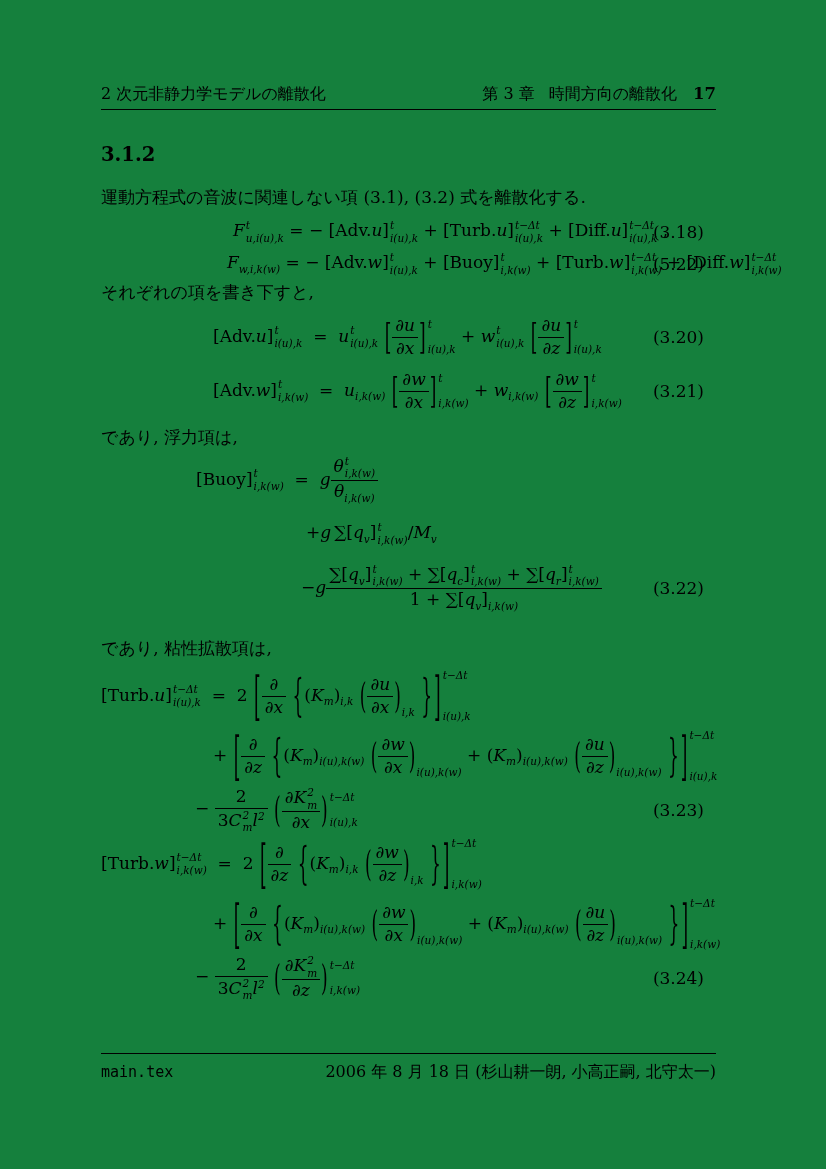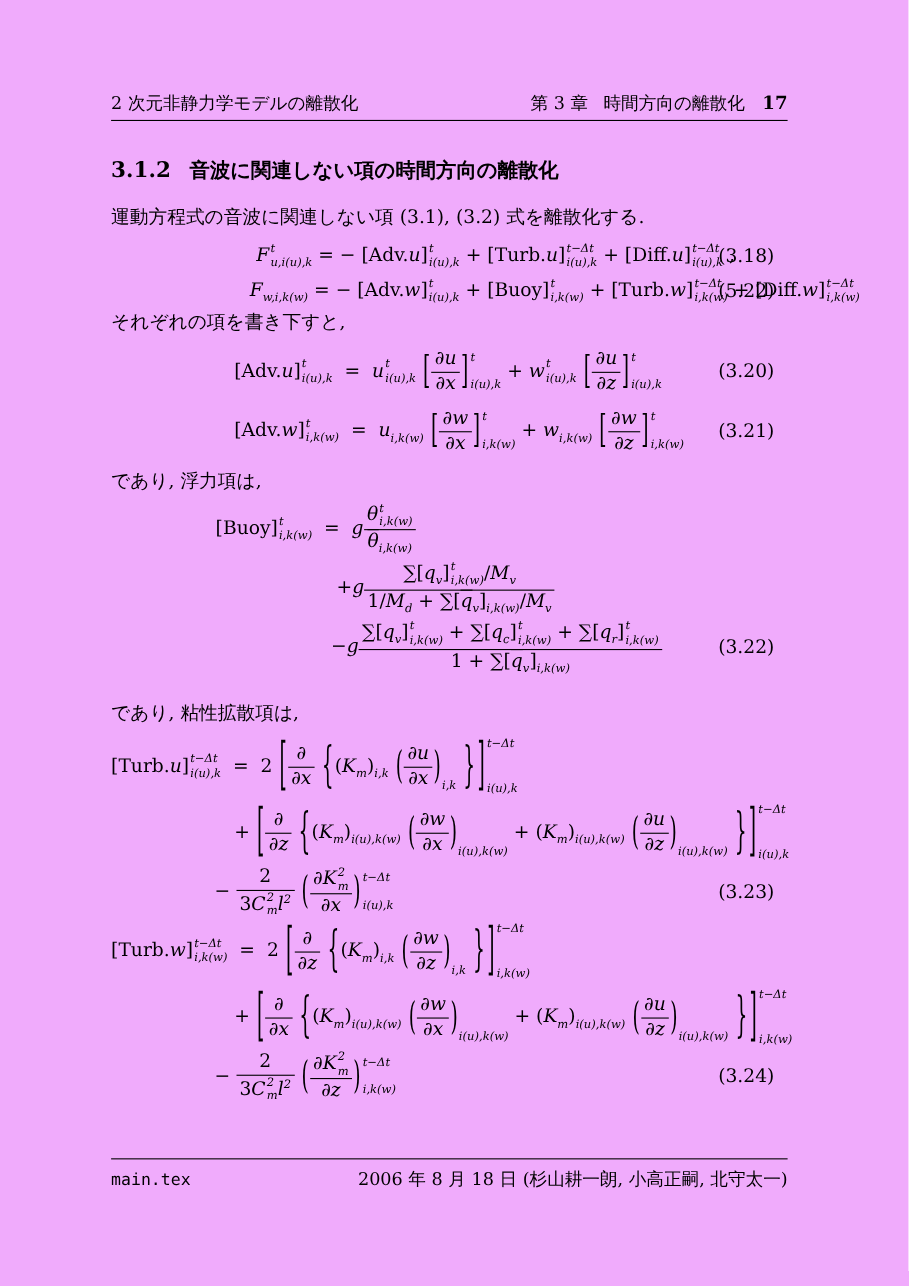--- a/index.html
+++ b/index.html
@@ -2,21 +2,21 @@
 <html><head>
 <meta charset="utf-8">
 <style>
   * { margin:0; padding:0; box-sizing:border-box; }
   html,body { background:#ffffff; }
   body {
     width:826px; height:1169px;
     font-family:"DejaVu Serif","Liberation Serif",serif;
     font-size:17px; color:#000;
   }
-  .page { position:relative; width:826px; height:1169px; overflow:hidden; background:#f0abfc; }
+  .page { position:relative; width:826px; height:1169px; overflow:hidden; background:#15803d; }
   .content { padding:84px 110px 0 101px; }
 
   
   .header { display:flex; justify-content:space-between; align-items:baseline;
             font-size:16px; line-height:20px; }
   .hdr-right { display:flex; align-items:baseline; }
   .hdr-right .gap1 { margin-left:14px; }
   .hdr-right .pg { font-weight:bold; margin-left:16px; font-size:16.5px; }
   .rule { border-top:1.5px solid #000; margin-top:5px; }
 
@@ -91,21 +91,20 @@
       <span class="hdr-right">
         <span>第 3 章</span>
         <span class="gap1">時間方向の離散化</span>
         <span class="pg">17</span>
       </span>
     </div>
     <div class="rule"></div>
 
     <div class="sechead">
       <span class="secnum">3.1.2</span>
-      <span class="sectitle">音波に関連しない項の時間方向の離散化</span>
     </div>
 
     <p class="para mt-p1">運動方程式の音波に関連しない項 (3.1), (3.2) 式を離散化する.</p>
 
     <div class="eqblock tight">
       <div class="eqrow rh30">
         <span class="m i132"><i>F</i><span class="ss">
               <span>t</span>
               <span>u,i(u),k</span>
             </span> = − [Adv.<i>u</i>]<span class="ss">
@@ -184,21 +183,21 @@
               <span>i,k(w)</span>
             </span>&nbsp;&nbsp;=&nbsp;&nbsp;<i>g</i><span class="fr"><span><i>θ</i><span class="ss">
                   <span>t</span>
                   <span>i,k(w)</span>
                 </span></span><span><i class="ov">θ</i><sub>i,k(w)</sub></span></span></span>
       </div>
       <div class="eqrow rh46">
         <span class="m i205">+<i>g</i><span class="fr"><span>∑[<i>q</i><sub>v</sub>]<span class="ss">
                   <span>t</span>
                   <span>i,k(w)</span>
-                </span>/<i>M</i><sub>v</sub></span><span>1/<i>M</i><sub>d</sub> + ∑[<i class="ov">q</i><sub>v</sub>]<sub>i,k(w)</sub>/<i>M</i><sub>v</sub></span></span></span>
+                </span>/<i>M</i><sub>v</sub></span></span></span>
       </div>
       <div class="eqrow rh46">
         <span class="m i200">−<i>g</i><span class="fr"><span>∑[<i>q</i><sub>v</sub>]<span class="ss">
                   <span>t</span>
                   <span>i,k(w)</span>
                 </span> + ∑[<i>q</i><sub>c</sub>]<span class="ss">
                   <span>t</span>
                   <span>i,k(w)</span>
                 </span> + ∑[<i>q</i><sub>r</sub>]<span class="ss">
                   <span>t</span>

